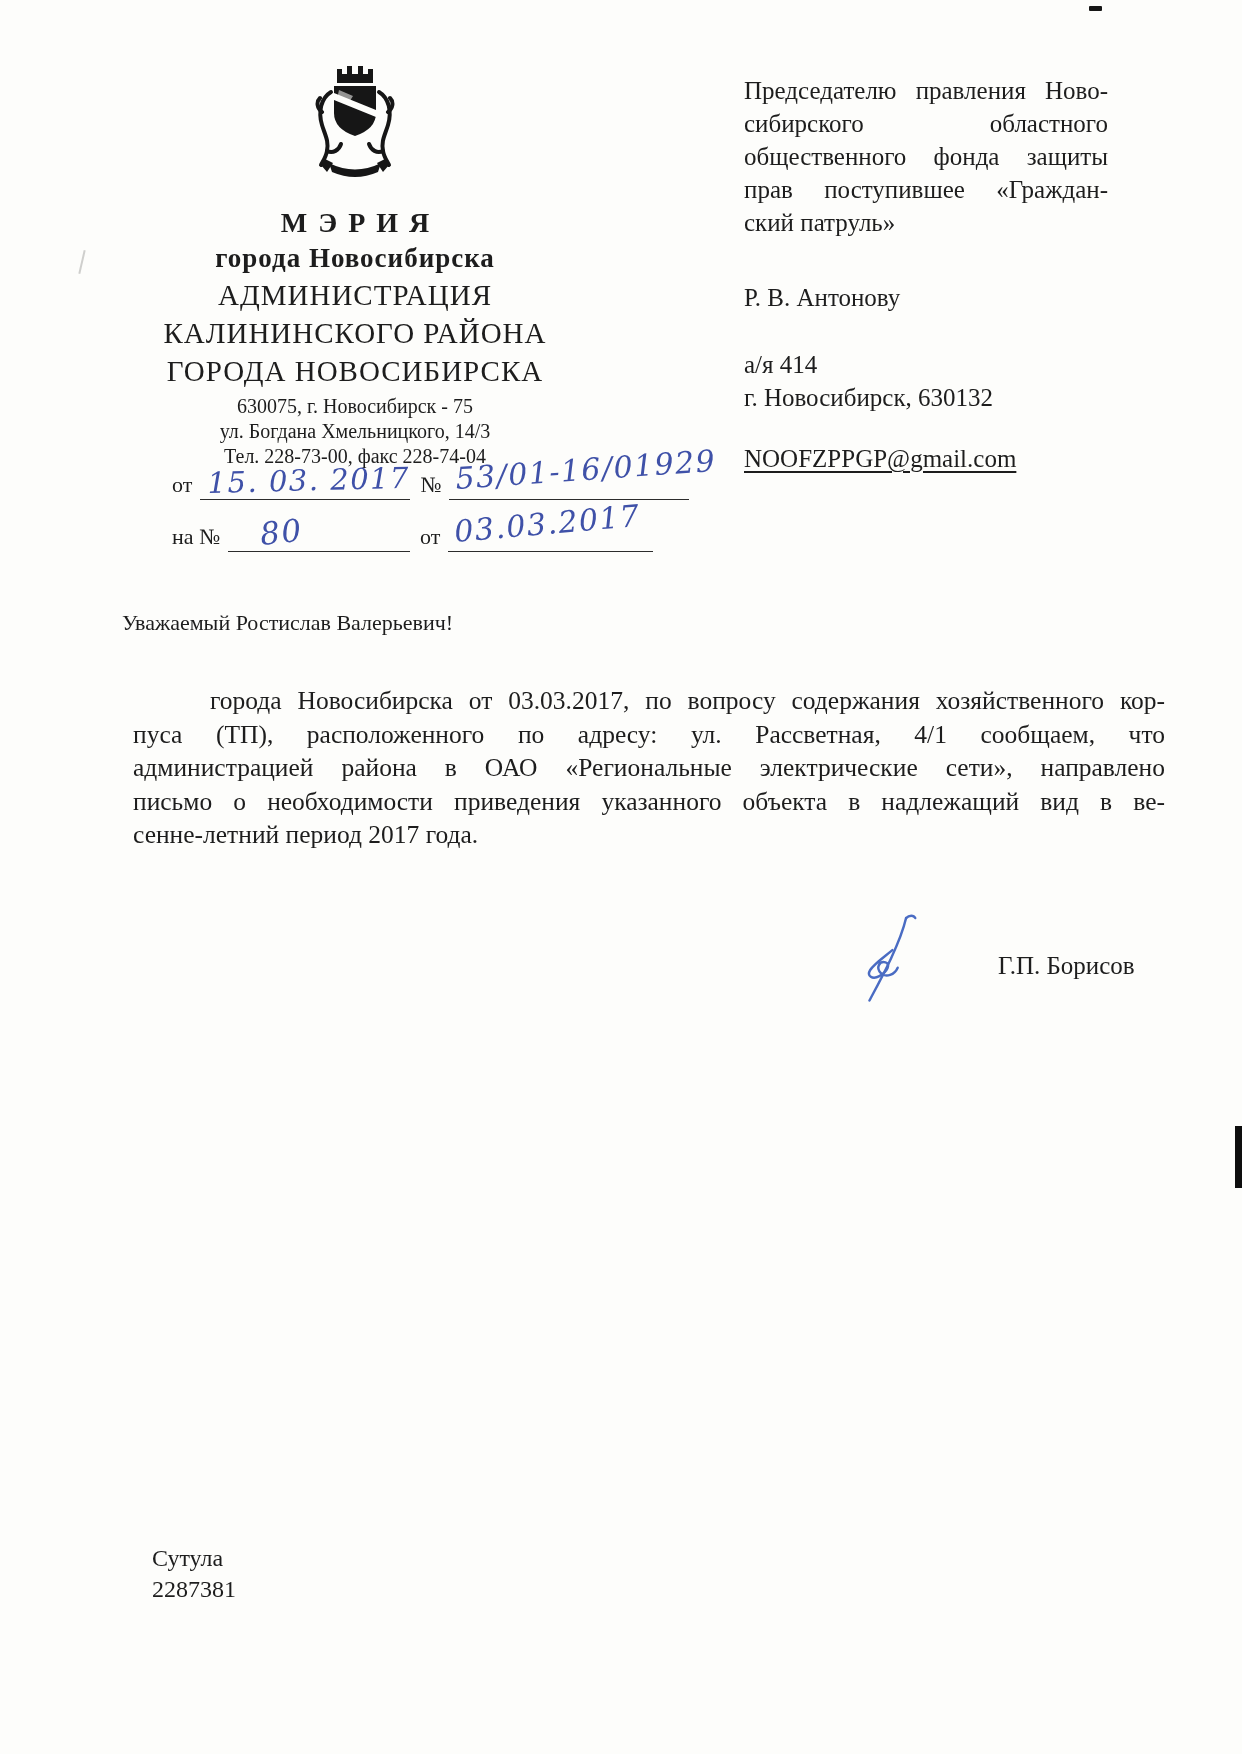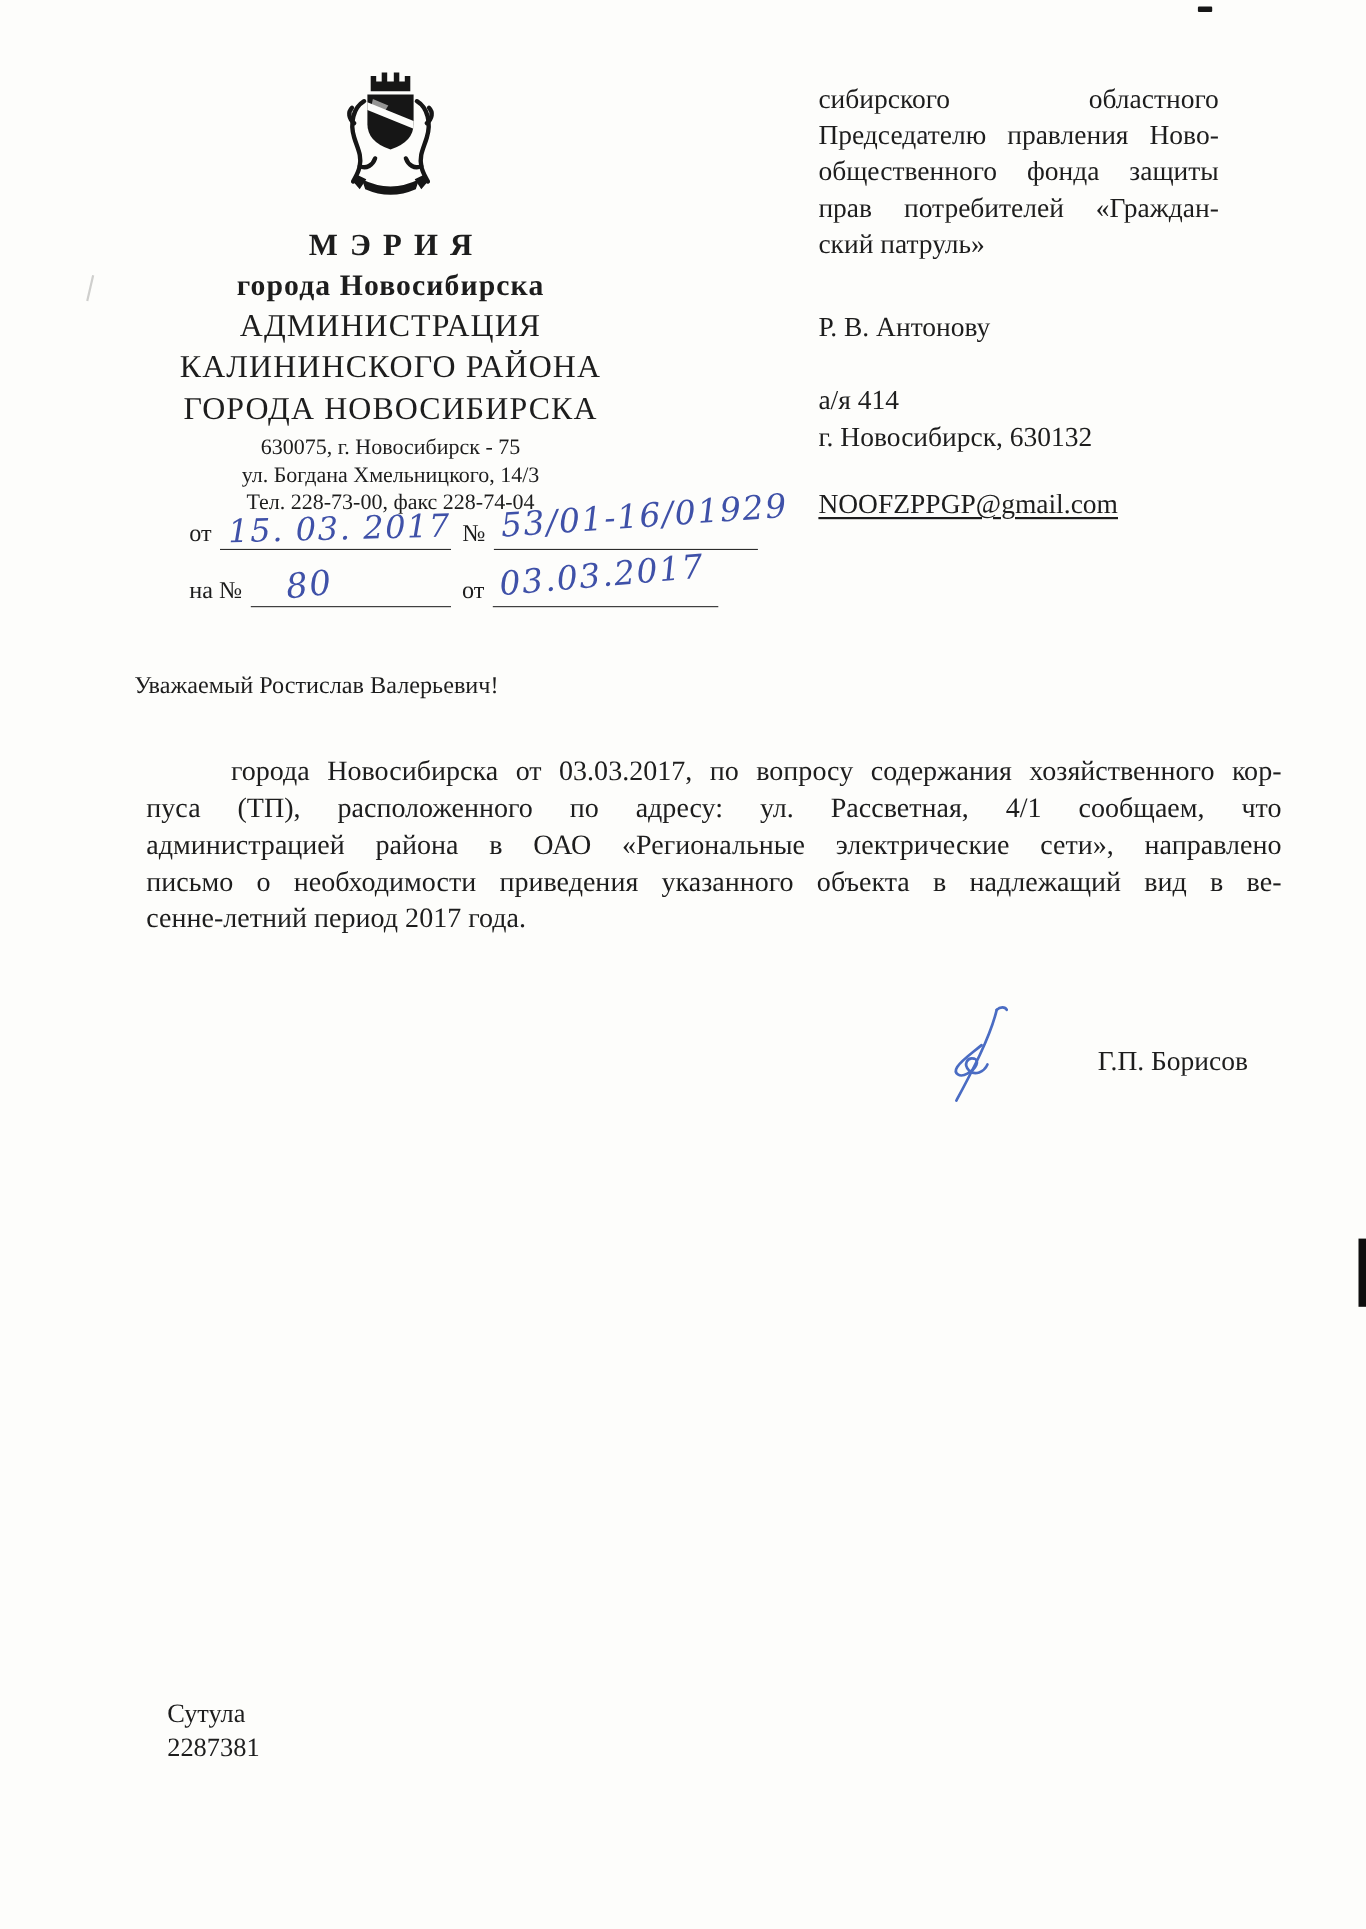--- a/index.html
+++ b/index.html
@@ -140,24 +140,24 @@
       <span class="ref-lbl mid">от</span>
       <span class="u u4">
         <span class="hand date2">03.03.2017</span>
       </span>
     </div>
   </div>
 
   <div class="recipient">
     <div class="jlines">
 
-    <div>сибирского областного</div>
-        <div>Председателю правления Ново-</div>
+    <div>Председателю правления Ново-</div>
+        <div>сибирского областного</div>
         <div>общественного фонда защиты</div>
-        <div>прав потребителей «Граждан-</div>
+        <div>прав поступившее «Граждан-</div>
         <div>ский патруль»</div>
       </div>
     <div class="person">Р. В. Антонову</div>
     <div class="r-addr1">а/я 414</div>
     <div>г. Новосибирск, 630132</div>
     <div class="email">NOOFZPPGP@gmail.com</div>
   </div>
 
   <div class="salutation">Уважаемый Ростислав Валерьевич!</div>
 

